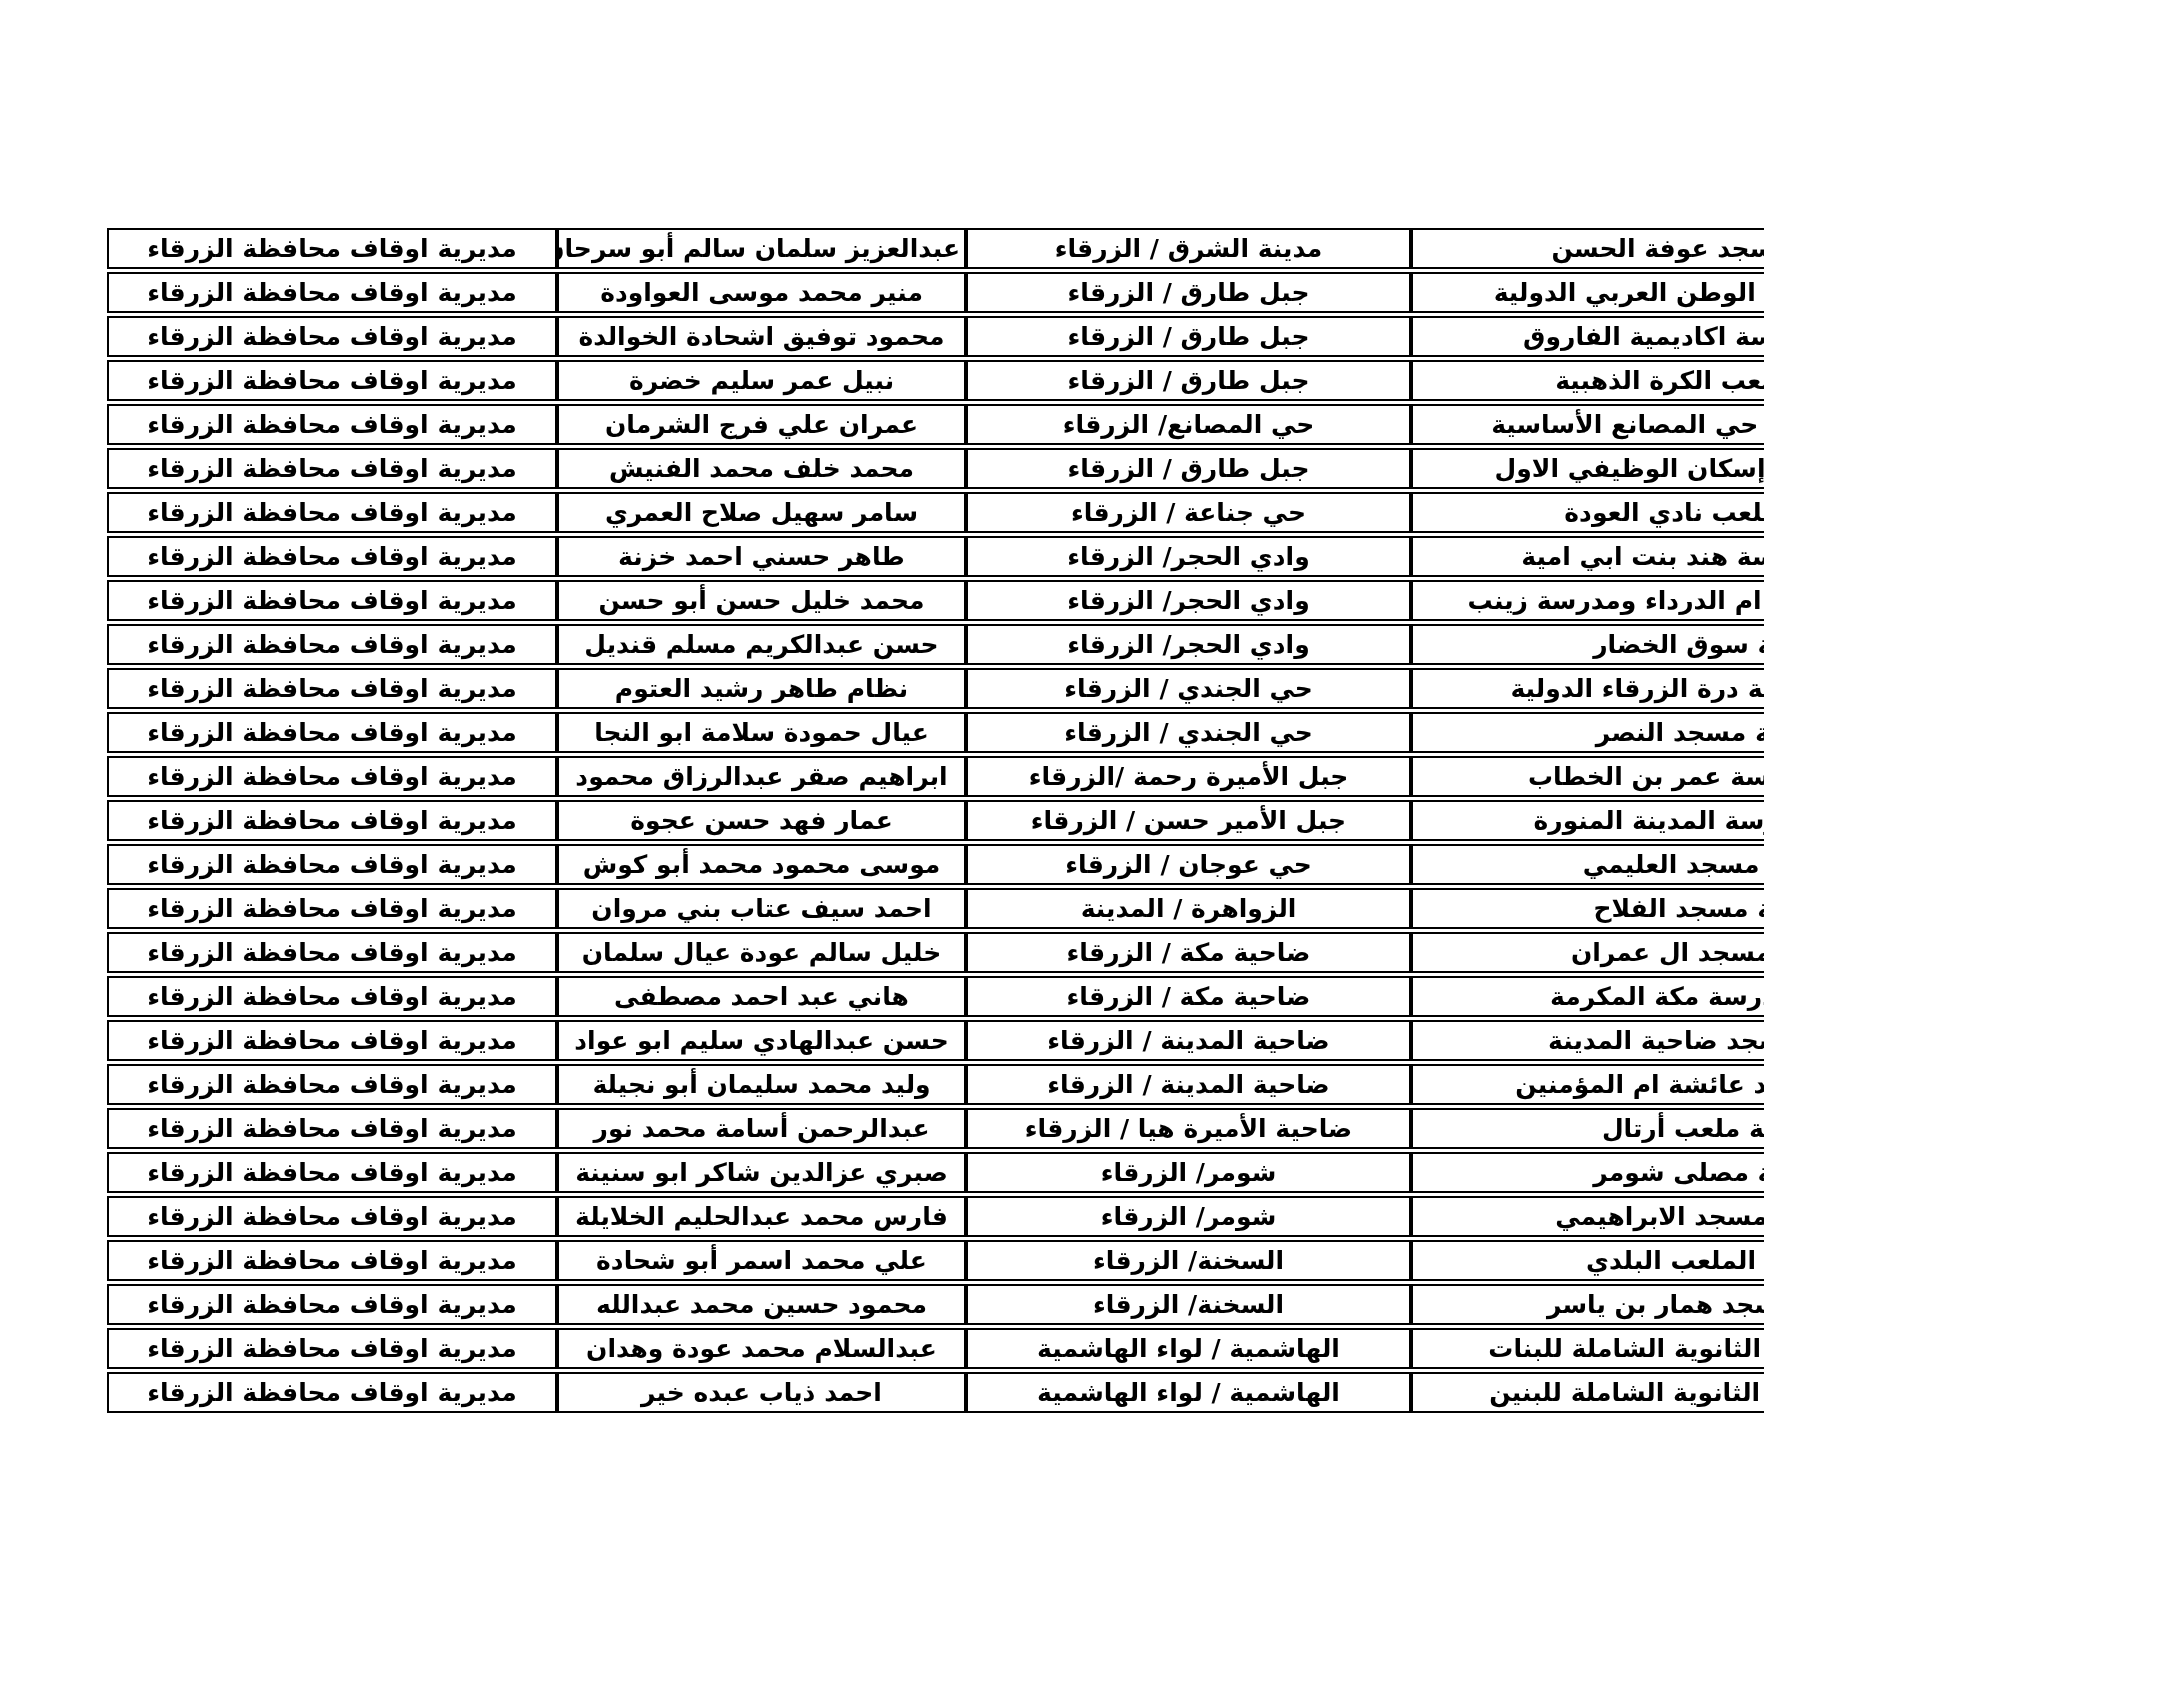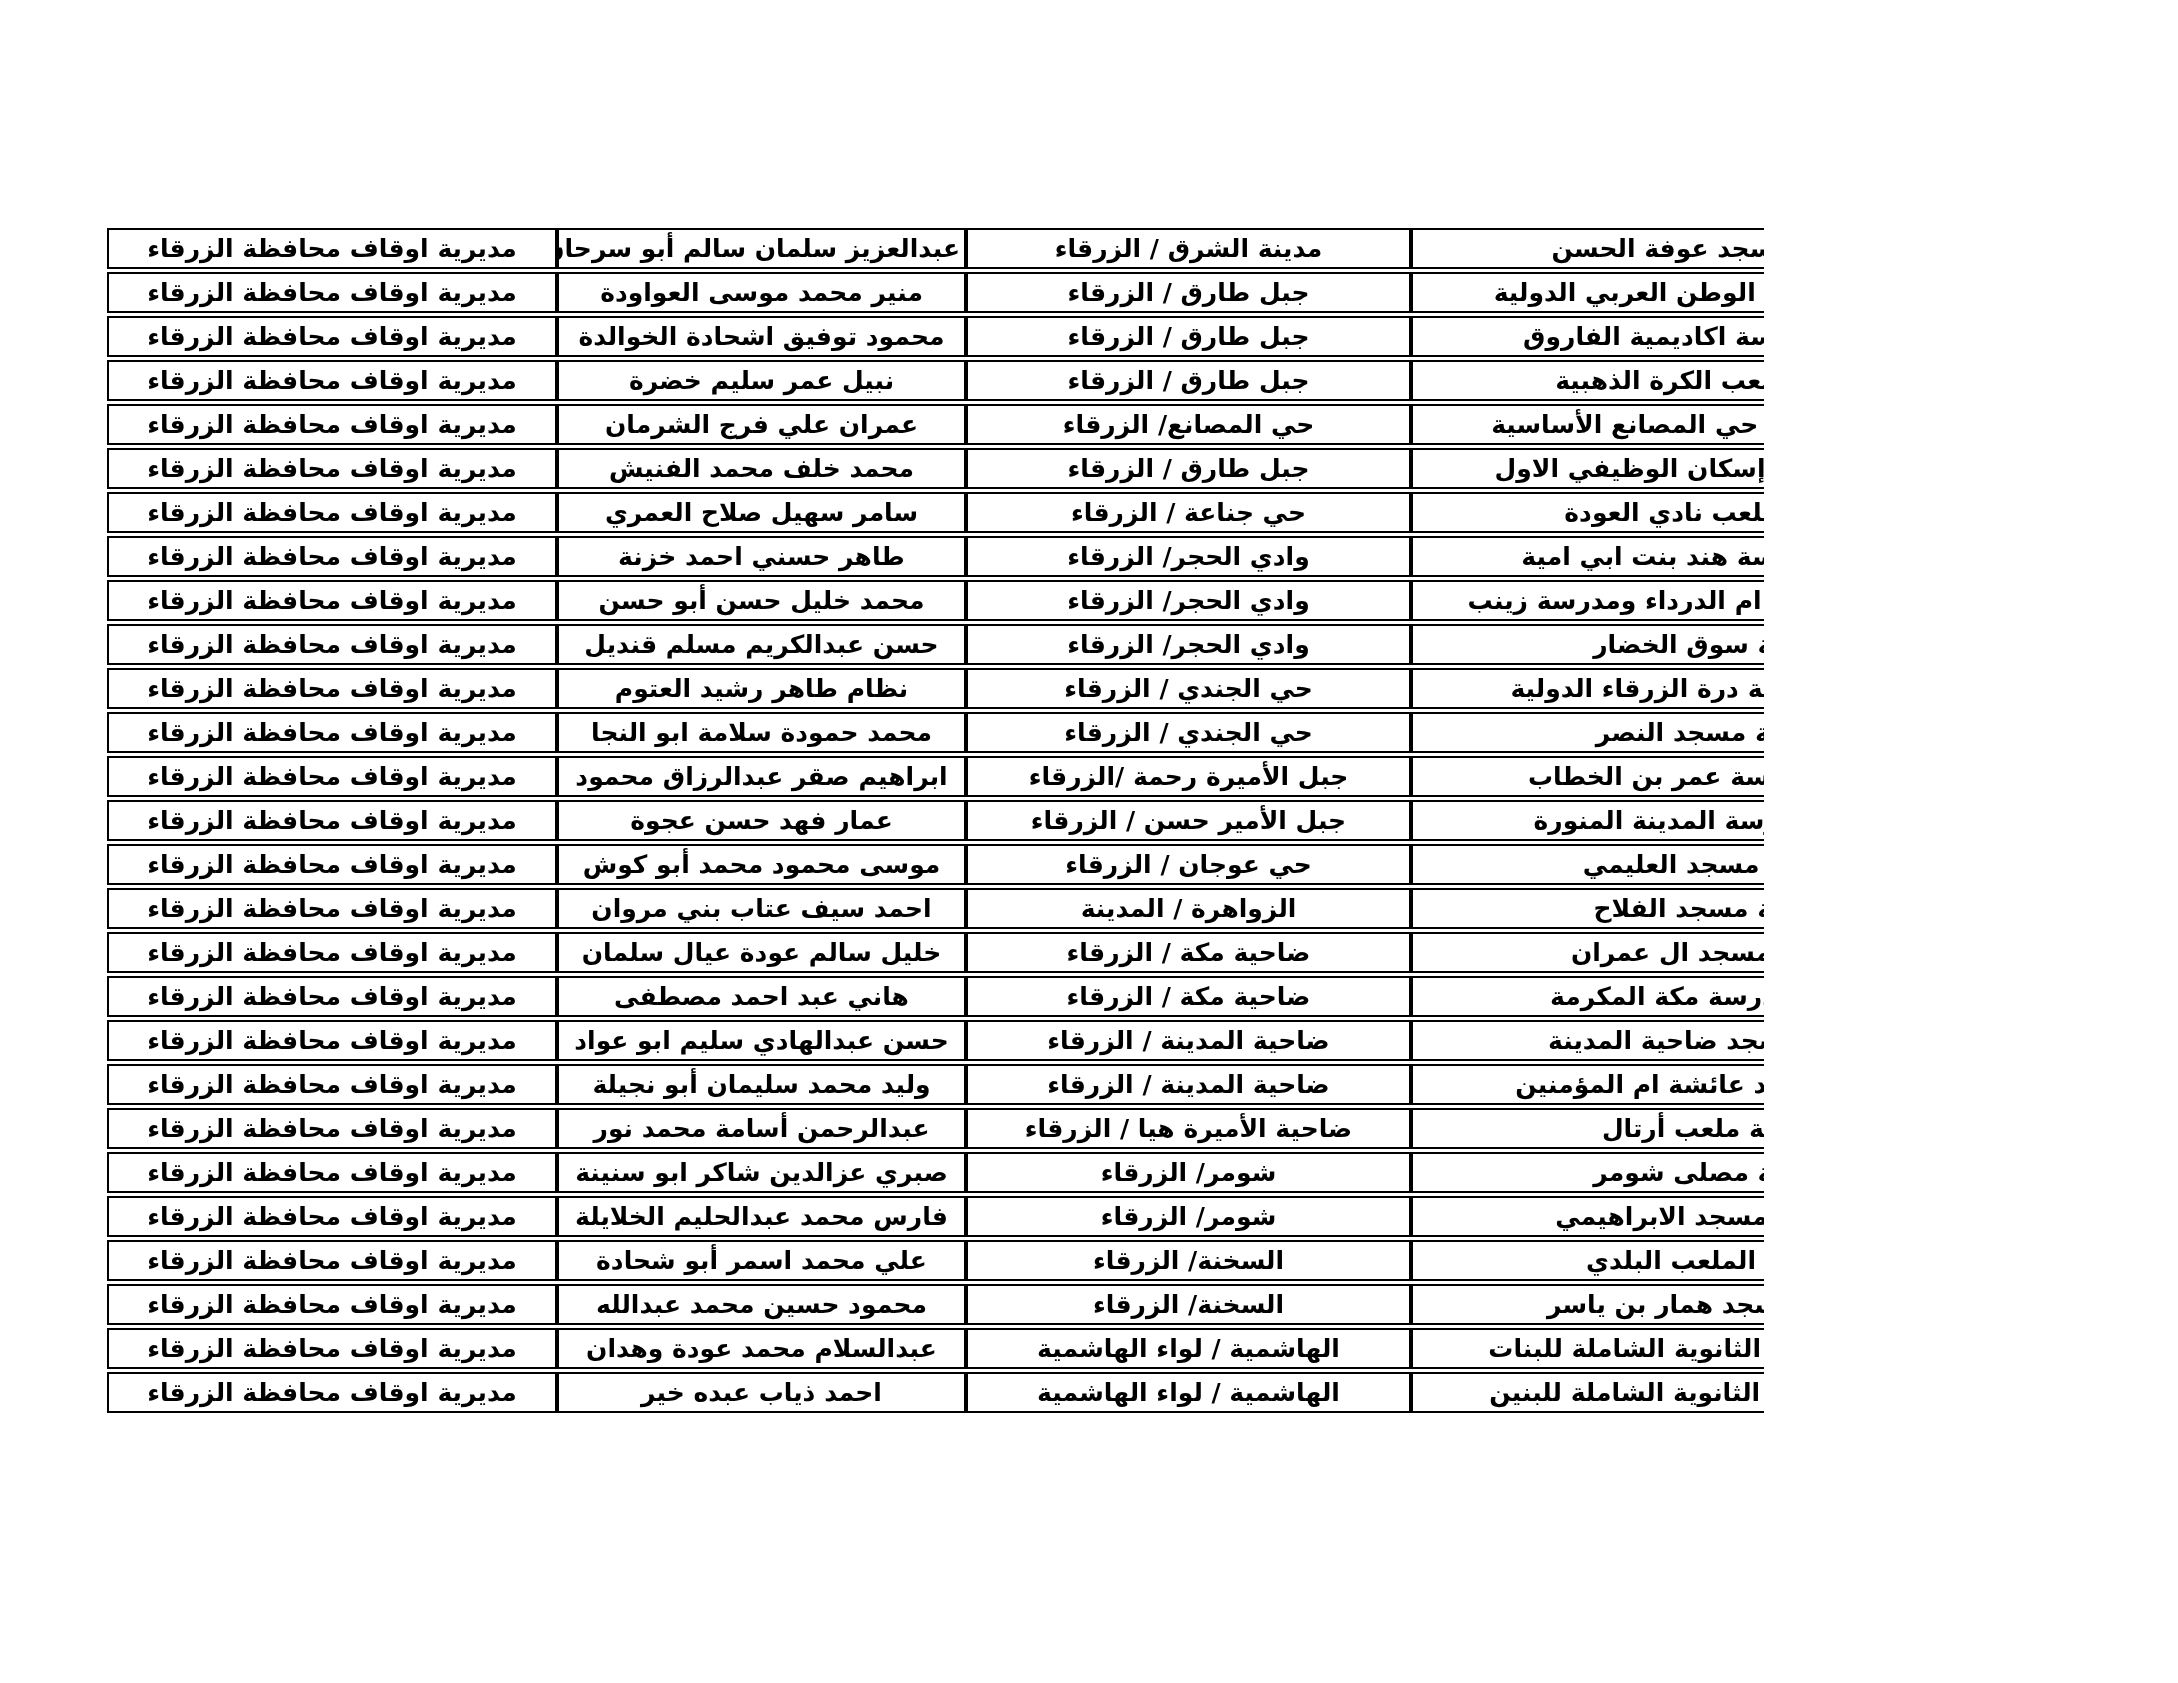--- a/index.html
+++ b/index.html
@@ -139,21 +139,21 @@
         </tr>
         <tr>
           <td class="cell-ar">مديرية اوقاف محافظة الزرقاء</td>
           <td class="cell-ar">نظام طاهر رشيد العتوم</td>
           <td class="cell-ar">حي الجندي / الزرقاء</td>
           <td class="cell-ar">ساحة مدرسة درة الزرقاء الدولية</td>
           <td class="cell-serial">304</td>
         </tr>
         <tr>
           <td class="cell-ar">مديرية اوقاف محافظة الزرقاء</td>
-          <td class="cell-ar">محمد حمودة سلامة ابو النجا</td>
+          <td class="cell-ar">عيال حمودة سلامة ابو النجا</td>
           <td class="cell-ar">حي الجندي / الزرقاء</td>
           <td class="cell-ar">ساحة مسجد النصر</td>
           <td class="cell-serial">305</td>
         </tr>
         <tr>
           <td class="cell-ar">مديرية اوقاف محافظة الزرقاء</td>
           <td class="cell-ar">ابراهيم صقر عبدالرزاق محمود</td>
           <td class="cell-ar">جبل الأميرة رحمة /الزرقاء</td>
           <td class="cell-ar">ساحة مدرسة عمر بن الخطاب</td>
           <td class="cell-serial">306</td>

